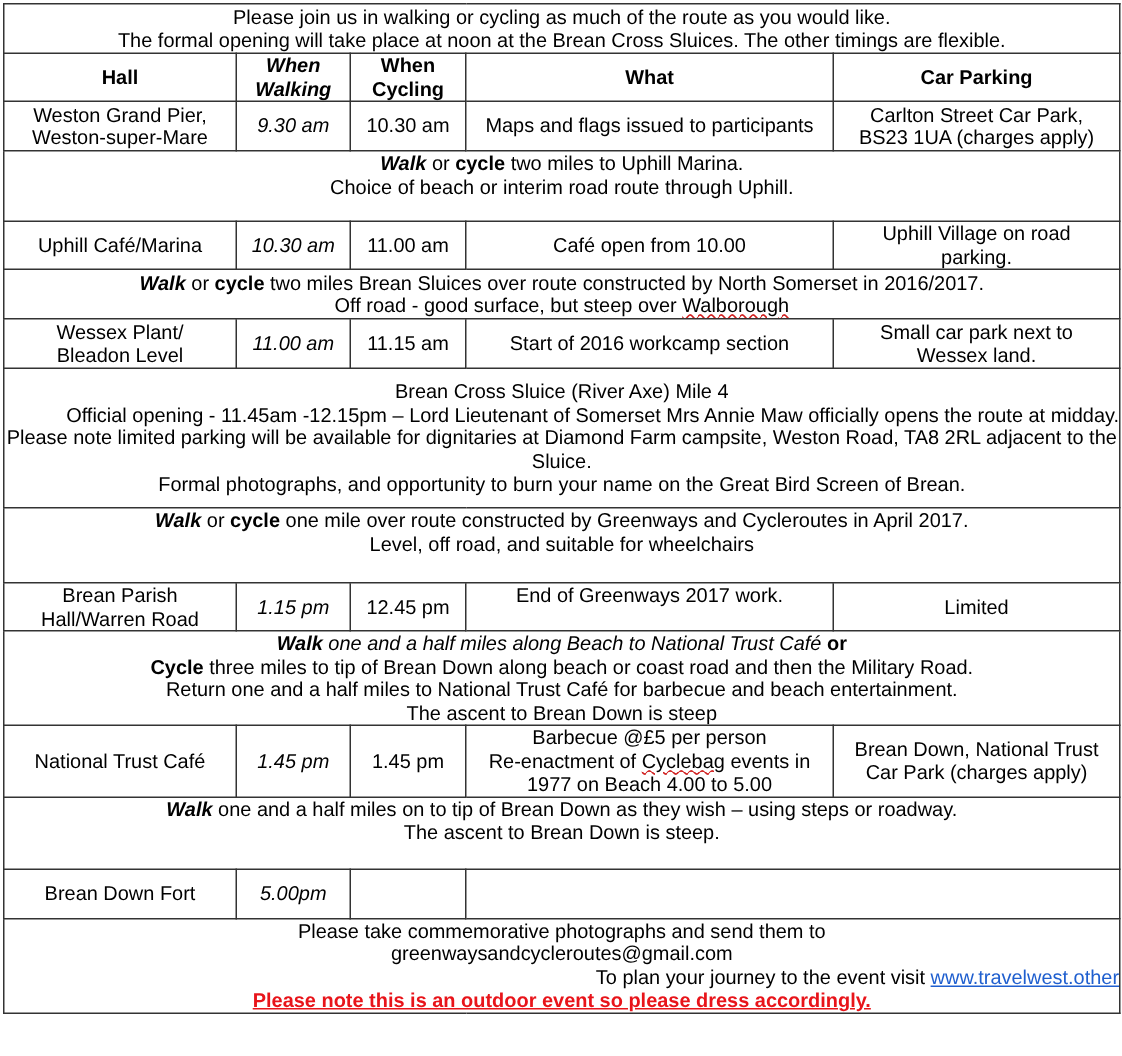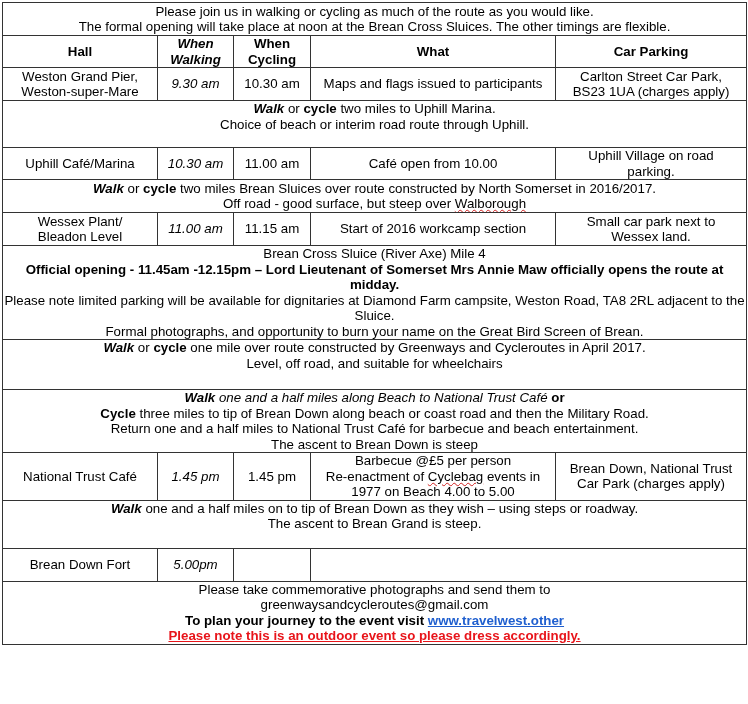--- a/index.html
+++ b/index.html
@@ -13,21 +13,21 @@
     border-collapse: collapse; table-layout: fixed;
     width: 744px;
   }
   td, th {
     border: 1px solid #333;
     text-align: center; vertical-align: middle;
     padding: 0 0; overflow: hidden;
   }
   th { font-weight: bold; }
   .it { font-style: italic; }
-  .b { font-weight: bold; }
+  .b { font-weight: normal; text-align: right; }
   .top { vertical-align: top; }
   .link { color: #1f5fcf; text-decoration: underline; }
   .warn { color: #e8141a; font-weight: bold; text-decoration: underline; }
   .squig { text-decoration: underline wavy #d02020; text-decoration-thickness: 1px; }
   .blk { display: block; }
 </style>
 </head>
 <body>
 
 <div class="doc">
@@ -125,20 +125,30 @@
     </td>
   </tr>
 
   <tr style="height:50px">
     <td colspan="5" class="top">
       <span class="blk"><b><i>Walk</i></b><span> or </span><b>cycle</b><span> one mile over route constructed by Greenways and Cycleroutes in April 2017.</span></span>
       <span class="blk">Level, off road, and suitable for wheelchairs</span>
     </td>
   </tr>
 
+  <tr style="height:31px">
+    <td>
+      <span class="blk">Brean Parish</span>
+      <span class="blk">Hall/Warren Road</span>
+    </td>
+    <td class="it">1.15 pm</td>
+    <td>12.45 pm</td>
+    <td class="top">End of Greenways 2017 work.</td>
+    <td>Limited</td>
+  </tr>
 
   <tr style="height:63px">
     <td colspan="5">
       <span class="blk it"><b>Walk</b><span> one and a half miles along Beach to National Trust Café </span><b style="font-style:normal">or</b></span>
       <span class="blk"><b>Cycle</b><span> three miles to tip of Brean Down along beach or coast road and then the Military Road.</span></span>
       <span class="blk">Return one and a half miles to National Trust Café for barbecue and beach entertainment.</span>
       <span class="blk">The ascent to Brean Down is steep</span>
     </td>
   </tr>
 
@@ -153,21 +163,21 @@
     </td>
     <td>
       <span class="blk">Brean Down, National Trust</span>
       <span class="blk">Car Park (charges apply)</span>
     </td>
   </tr>
 
   <tr style="height:48px">
     <td colspan="5" class="top">
       <span class="blk"><b><i>Walk</i></b><span> one and a half miles on to tip of Brean Down as they wish – using steps or roadway.</span></span>
-      <span class="blk">The ascent to Brean Grand is steep.</span>
+      <span class="blk">The ascent to Brean Down is steep.</span>
     </td>
   </tr>
 
   <tr style="height:33px">
     <td>Brean Down Fort</td>
     <td class="it">5.00pm</td>
     <td></td>
     <td colspan="2"></td>
   </tr>
 

